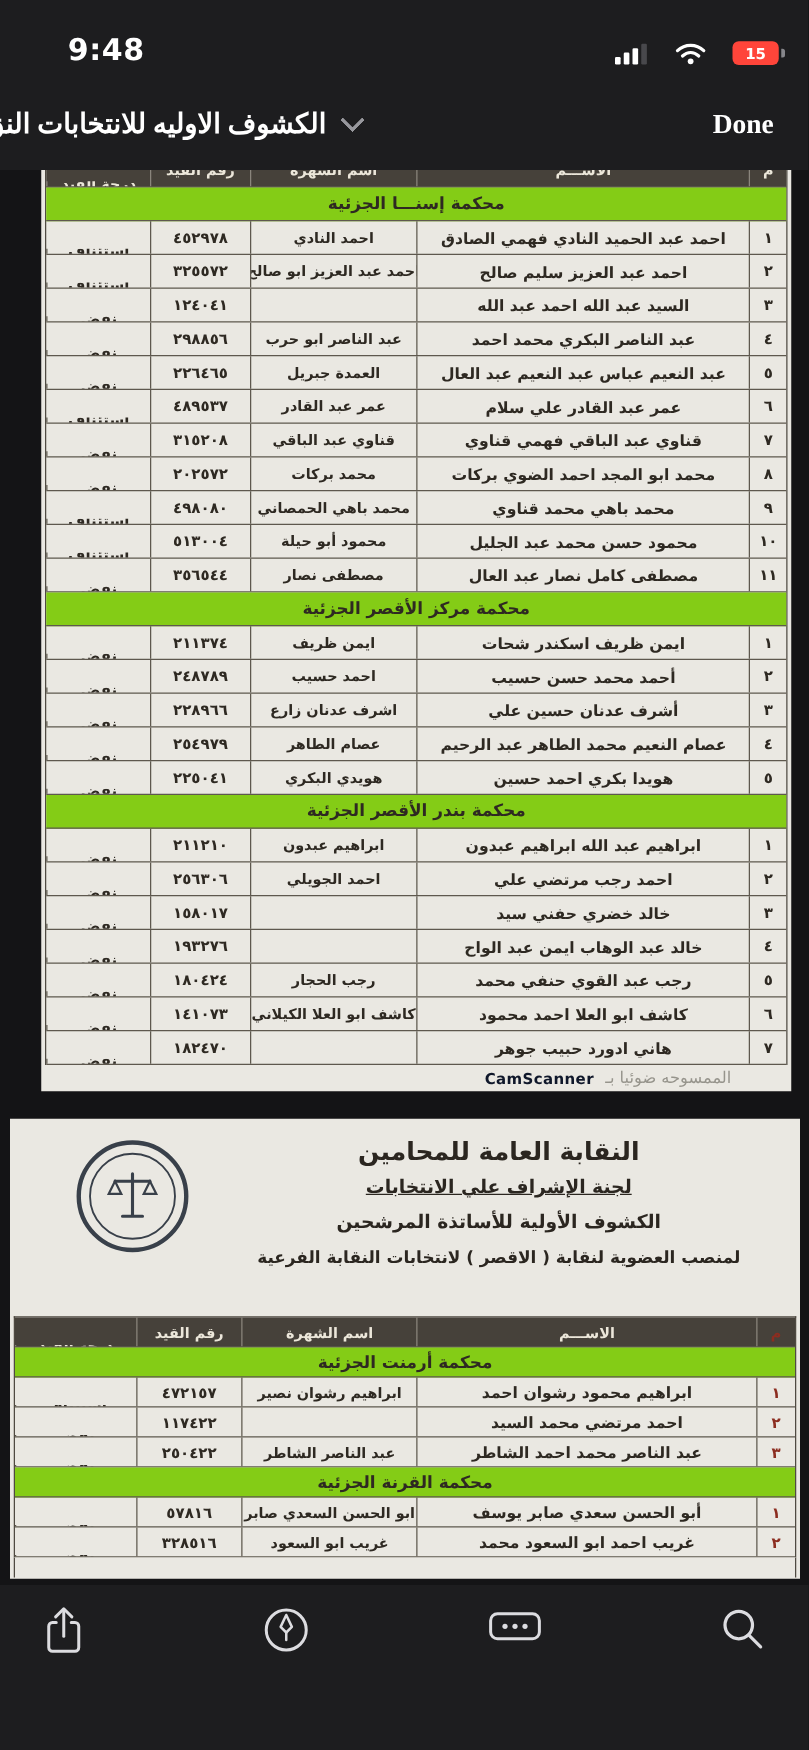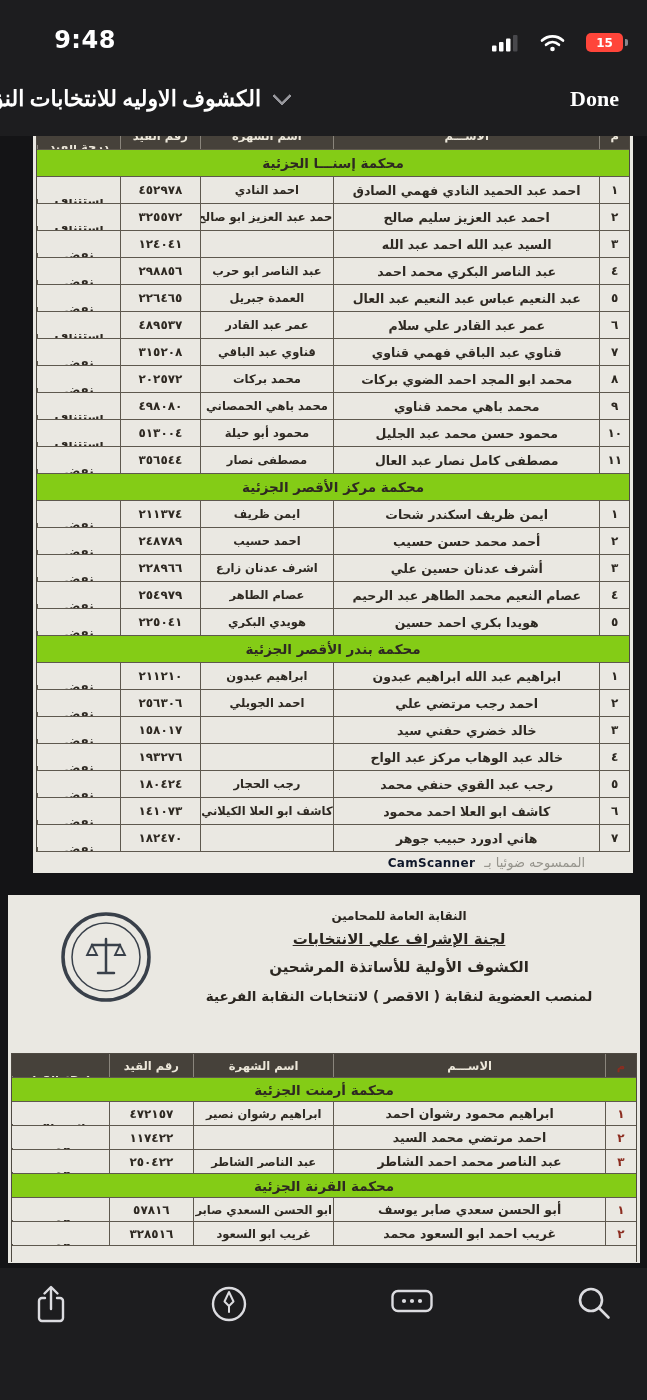--- a/index.html
+++ b/index.html
@@ -45,21 +45,21 @@
   .page2 .td.no{color:#8c2d20;}
   .partial-row{margin:0 3px;height:16px;background:#eae8e2;border-left:1.5px solid #4f4a42;border-right:1.5px solid #4f4a42;}
 
   .watermark{position:absolute;bottom:3px;right:48px;display:flex;gap:9px;direction:rtl;color:#96948c;font-size:13px;align-items:center;}
   .watermark .brand{font-weight:bold;color:#0f172a;font-size:12px;direction:ltr;letter-spacing:.3px;}
 
   
   .p2-head{position:relative;height:158px;padding-top:14px;box-sizing:border-box;direction:rtl;}
   .emblem{position:absolute;left:52px;top:16px;width:92px;height:92px;}
   .p2-titles{padding-left:150px;text-align:center;color:#2b2620;}
-  .p2-t1{font-size:12px;font-weight:bold;}
+  .p2-t1{font-size:20px;font-weight:bold;}
   .p2-t2{font-size:15px;font-weight:bold;text-decoration:underline;margin-top:7px;}
   .p2-t3{font-size:15px;font-weight:bold;margin-top:10px;}
   .p2-t4{font-size:13.5px;font-weight:bold;margin-top:12px;}
 
   
   .toolbar{position:absolute;left:0;top:1268px;width:647px;height:132px;background:#1d1d1f;display:flex;justify-content:space-between;align-items:flex-start;padding:16px 34px 0;box-sizing:border-box;}
   .tool-btn{background:none;border:none;padding:0;cursor:pointer;}
 </style>
 </head>
 <body>
@@ -266,21 +266,21 @@
   <div class="tr">
     <div class="td no">٣</div>
     <div class="td name">خالد خضري حفني سيد</div>
     <div class="td alias"></div>
     <div class="td reg">١٥٨٠١٧</div>
     <div class="td degree">نقض</div>
   </div>
 
   <div class="tr">
     <div class="td no">٤</div>
-    <div class="td name">خالد عبد الوهاب مركز عبد الواح</div>
+    <div class="td name">خالد عبد الوهاب ايمن عبد الواح</div>
     <div class="td alias"></div>
     <div class="td reg">١٩٣٢٧٦</div>
     <div class="td degree">نقض</div>
   </div>
 
   <div class="tr">
     <div class="td no">٥</div>
     <div class="td name">رجب عبد القوي حنفي محمد</div>
     <div class="td alias">رجب الحجار</div>
     <div class="td reg">١٨٠٤٢٤</div>

